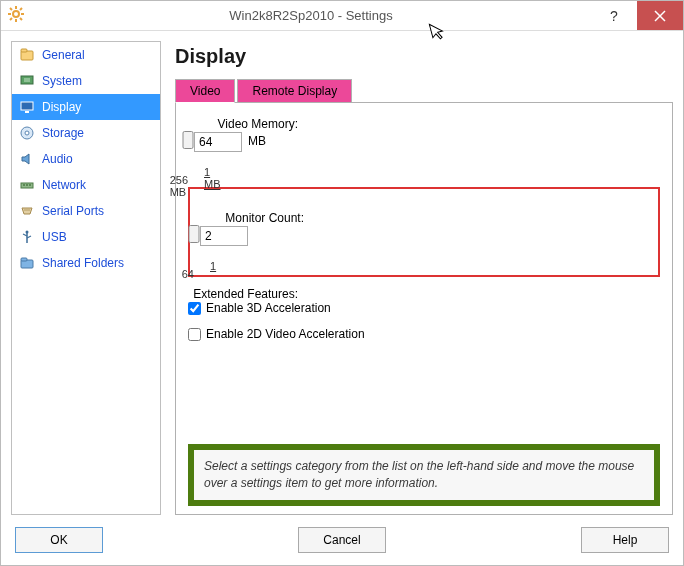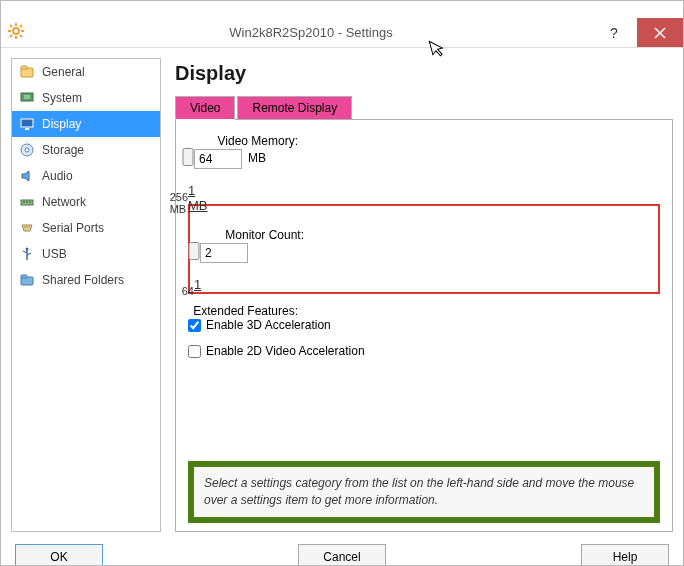--- a/index.html
+++ b/index.html
@@ -15,21 +15,20 @@
     position: relative;
   }
   
   .titlebar {
     height: 30px;
     background: #fff;
     display: flex;
     align-items: center;
     border-bottom: 1px solid #ddd;
     position: relative;
-    margin-top: 17px;
   }
   .titlebar .gear {
     width: 30px; text-align: center; color: #e8a33d; font-size: 16px;
   }
   .titlebar .title {
     flex: 1;
     text-align: center;
     font-size: 13px;
     color: #555;
   }
@@ -56,21 +55,21 @@
   .sidebar {
     width: 150px;
     border: 1px solid #bfbfbf;
     background:#fff;
     overflow:hidden;
   }
   .sidebar-item {
     display:flex; align-items:center;
     padding: 4px 6px;
     gap:6px;
-    color:#404040;
+    color:#1d4ed8;
     cursor:default;
   }
   .sidebar-item.selected {
     background:#3399ff;
     color:#fff;
   }
   .sidebar-item .sicon { width:18px; height:18px; display:flex; align-items:center; justify-content:center; }
   .content {
     flex:1;
     padding: 0 0 0 14px;
@@ -142,21 +141,21 @@
     transform:translateX(-50%);
   }
   .ruler {
     height:12px;
     margin-top:0px;
     border-top:1px solid #d0d0d0;
     position:relative;
   }
   .ruler.green { background:repeating-linear-gradient(to right,#9ed39e 0,#9ed39e 2px,#cdeccd 2px,#cdeccd 6px); }
   .ruler.orange { background:repeating-linear-gradient(to right,#e8b48a 0,#e8b48a 2px,#f3d9c3 2px,#f3d9c3 6px); }
-  .ruler .rl-left { position:absolute; left:0; top:12px; font-size:13px; color:#333;text-decoration:underline; }
+  .ruler .rl-left { position:absolute; left:16px; top:12px; font-size:11px; color:#333;text-decoration:underline; }
   .ruler .rl-right { position:absolute; right:0; top:20px; font-size:11px; color:#333; }
   .value-input {
     width:48px; height:20px;
     border:1px solid #aaa;
     padding:1px 4px;
     font: inherit;
     margin-top:1px;
   }
   .unit { margin-top:3px; }
   .boxed-red {

